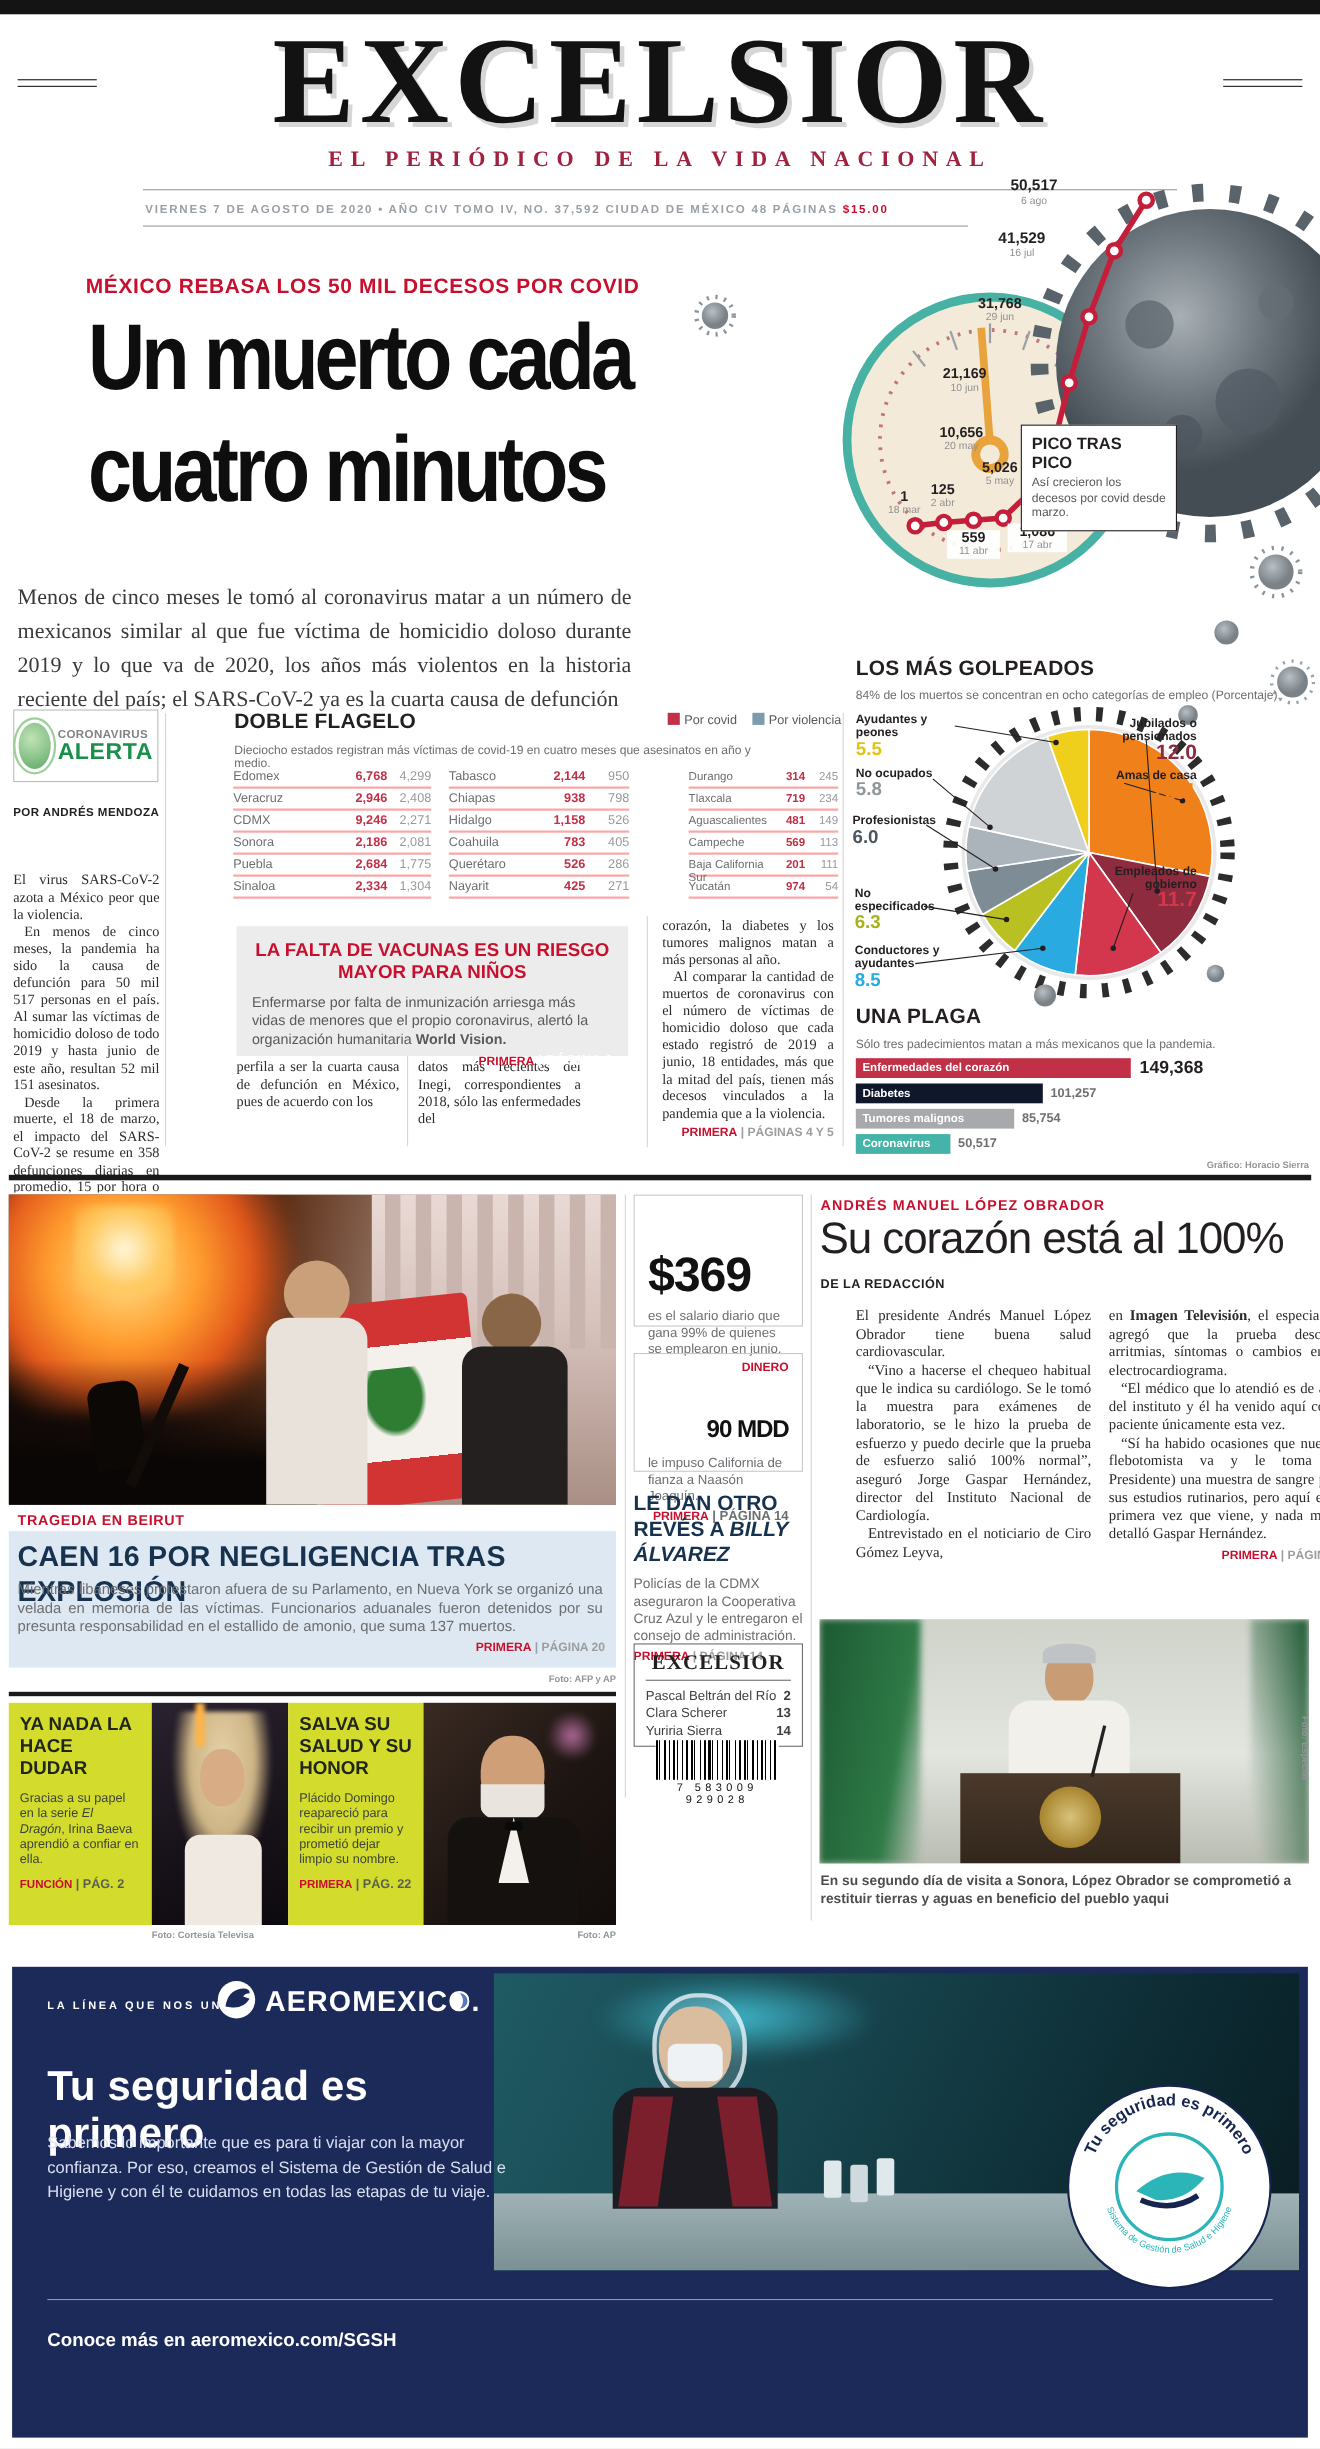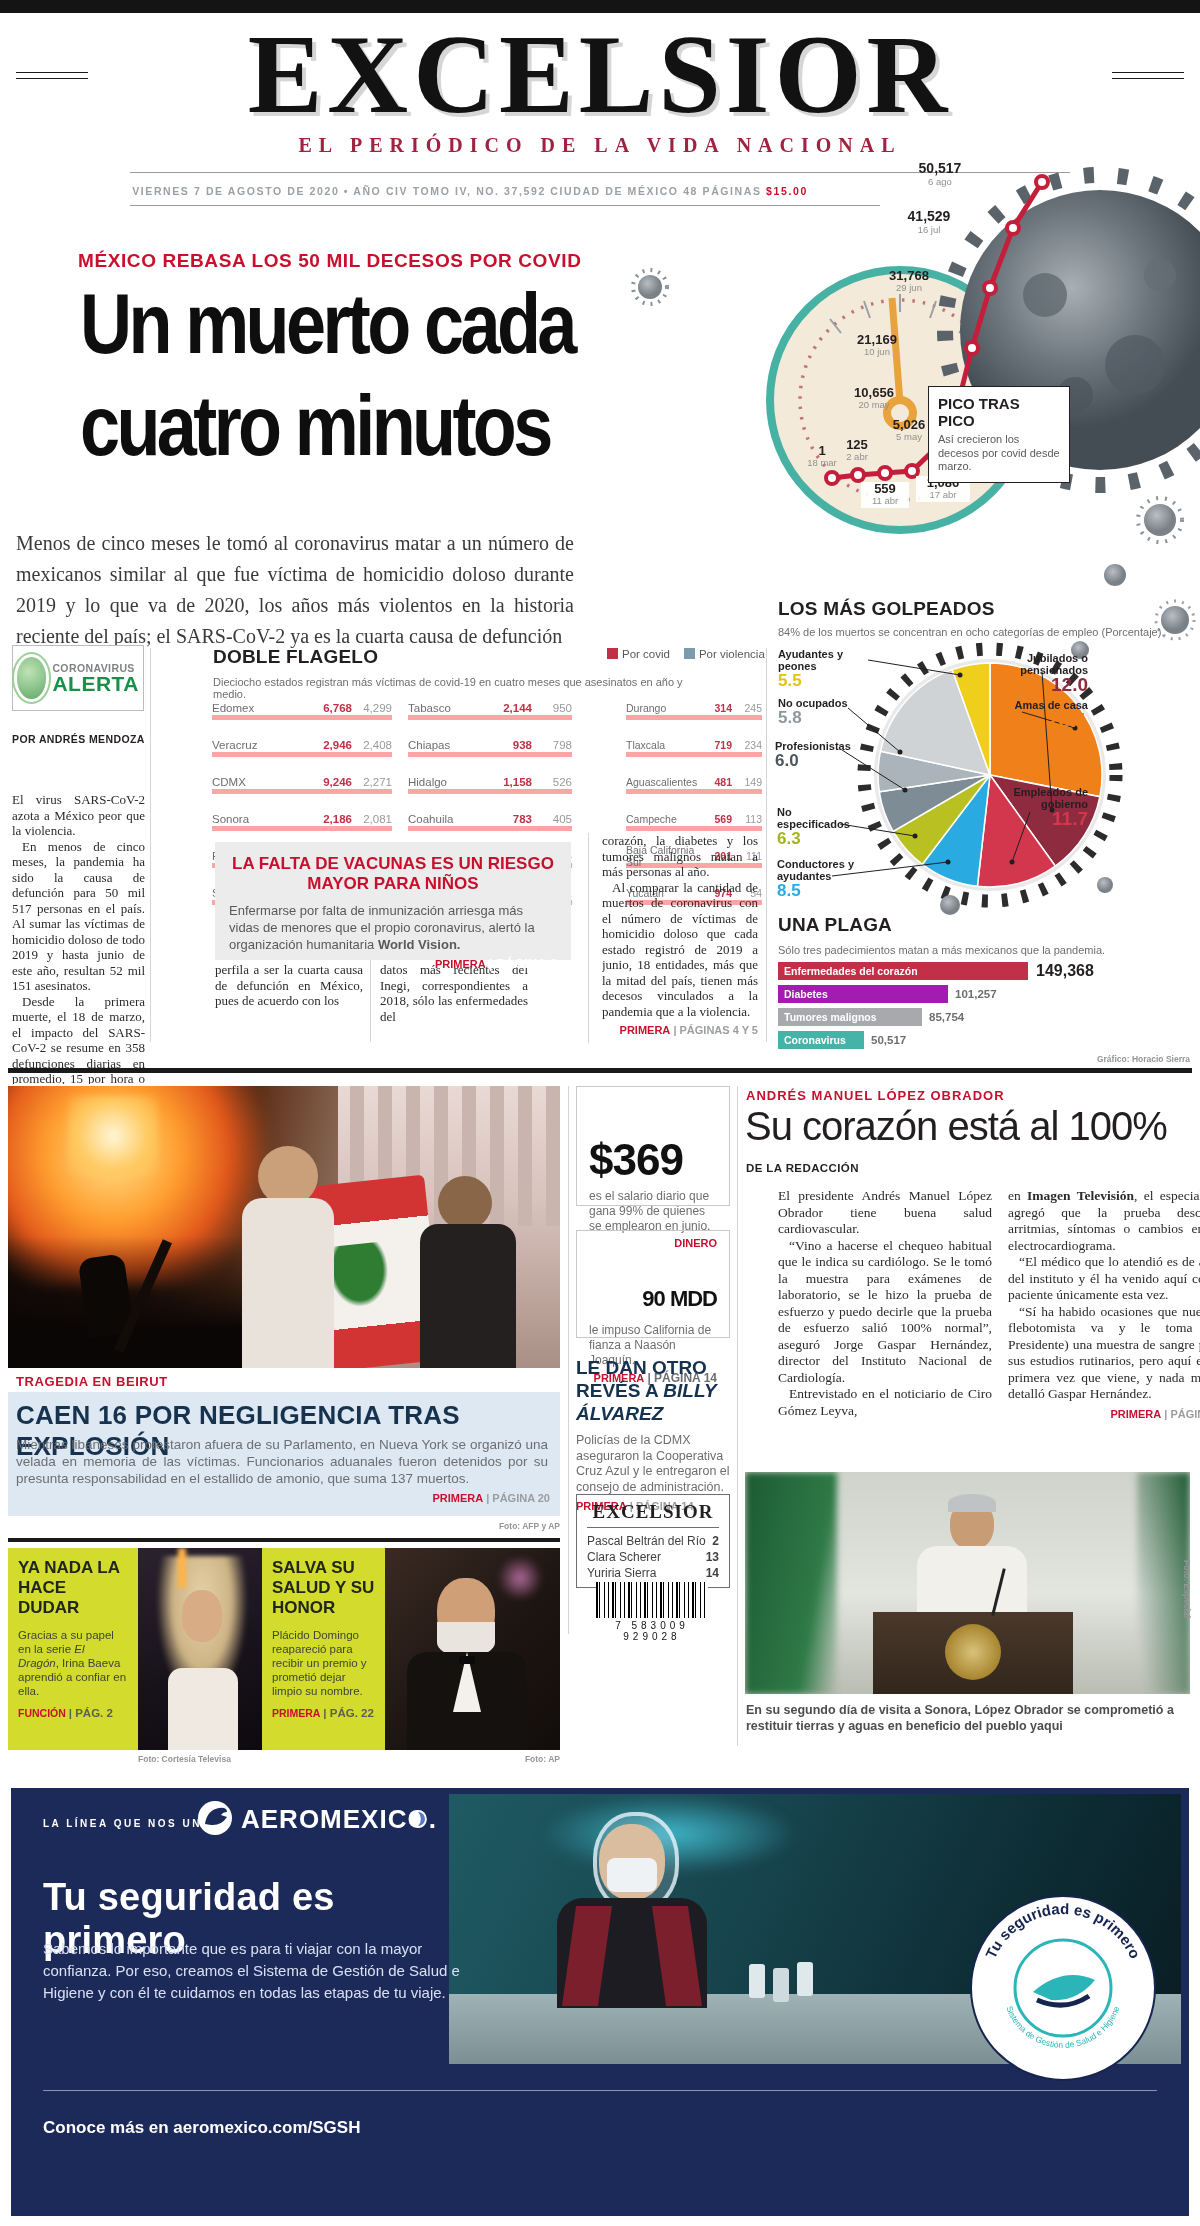--- a/index.html
+++ b/index.html
@@ -25,21 +25,21 @@
   .bodytxt{font-family:"Liberation Serif",serif;font-size:13px;line-height:15.5px;color:#2b2b2b;text-align:justify;}
   .bodytxt p{margin:0 0 0 0;text-indent:10px;}
   .bodytxt p.first{text-indent:0;}
   .byline{font-size:10.5px;font-weight:800;letter-spacing:.4px;color:#231f20;}
   .sechead{font-size:19px;font-weight:800;color:#231f20;letter-spacing:.2px;}
   .subnote{font-size:11px;color:#6d6e71;}
   .pageref .a{color:#c8102e;font-weight:800;}
   .pageref .b{color:#9b9da0;font-weight:700;}
   .pageref{font-size:11px;}
   
-  .dfrow{display:flex;align-items:center;border-bottom:5px solid #fca5a5;height:15px;font-size:11.5px;margin-bottom:17px;}
+  .dfrow{display:flex;align-items:flex-start;border-bottom:2px solid #fca5a5;height:15px;font-size:11.5px;margin-bottom:3px;}
   .dfrow .st{color:#6d6e71;flex:1;}
   .dfrow .cv{color:#c13047;font-weight:700;width:44px;text-align:right;}
   .dfrow .vi{color:#97999b;width:40px;text-align:right;}
   .legend{display:flex;gap:14px;font-size:11.5px;color:#58595b;align-items:center;}
   .legend .sw{display:inline-block;width:11px;height:11px;margin-right:4px;vertical-align:-1px;}
   
   .pname{font-size:11px;font-weight:600;color:#231f20;line-height:12px;}
   .pval{font-size:17px;font-weight:800;line-height:18px;}
   
   .bar{height:18px;display:flex;align-items:center;color:#fff;font-size:10.5px;font-weight:700;padding-left:6px;box-sizing:border-box;}
@@ -418,21 +418,21 @@
   <div class="abs sechead" style="left:778px;top:914px;z-index:2;">UNA PLAGA</div>
   <div class="abs subnote nowrap" style="left:778px;top:944px;z-index:2;">Sólo tres padecimientos matan a más mexicanos que la pandemia.</div>
   <div class="abs" style="left:778px;top:962px;width:412px;z-index:2;">
     <div style="display:flex;align-items:center;margin-bottom:5px;">
       <div class="bar" style="width:250px;background:#c13047;">
           <span>Enfermedades del corazón</span>
         </div>
       <span style="margin-left:8px;font-size:16px;font-weight:800;color:#231f20;">149,368</span>
     </div>
     <div style="display:flex;align-items:center;margin-bottom:5px;">
-      <div class="bar" style="width:170px;background:#a21caf;">
+      <div class="bar" style="width:170px;background:#0f172a;">
           <span>Diabetes</span>
         </div>
       <span style="margin-left:7px;font-size:11.5px;font-weight:700;color:#6d6e71;">101,257</span>
     </div>
     <div style="display:flex;align-items:center;margin-bottom:5px;">
       <div class="bar" style="width:144px;background:#a7a9ac;">
           <span>Tumores malignos</span>
         </div>
       <span style="margin-left:7px;font-size:11.5px;font-weight:700;color:#6d6e71;">85,754</span>
     </div>

